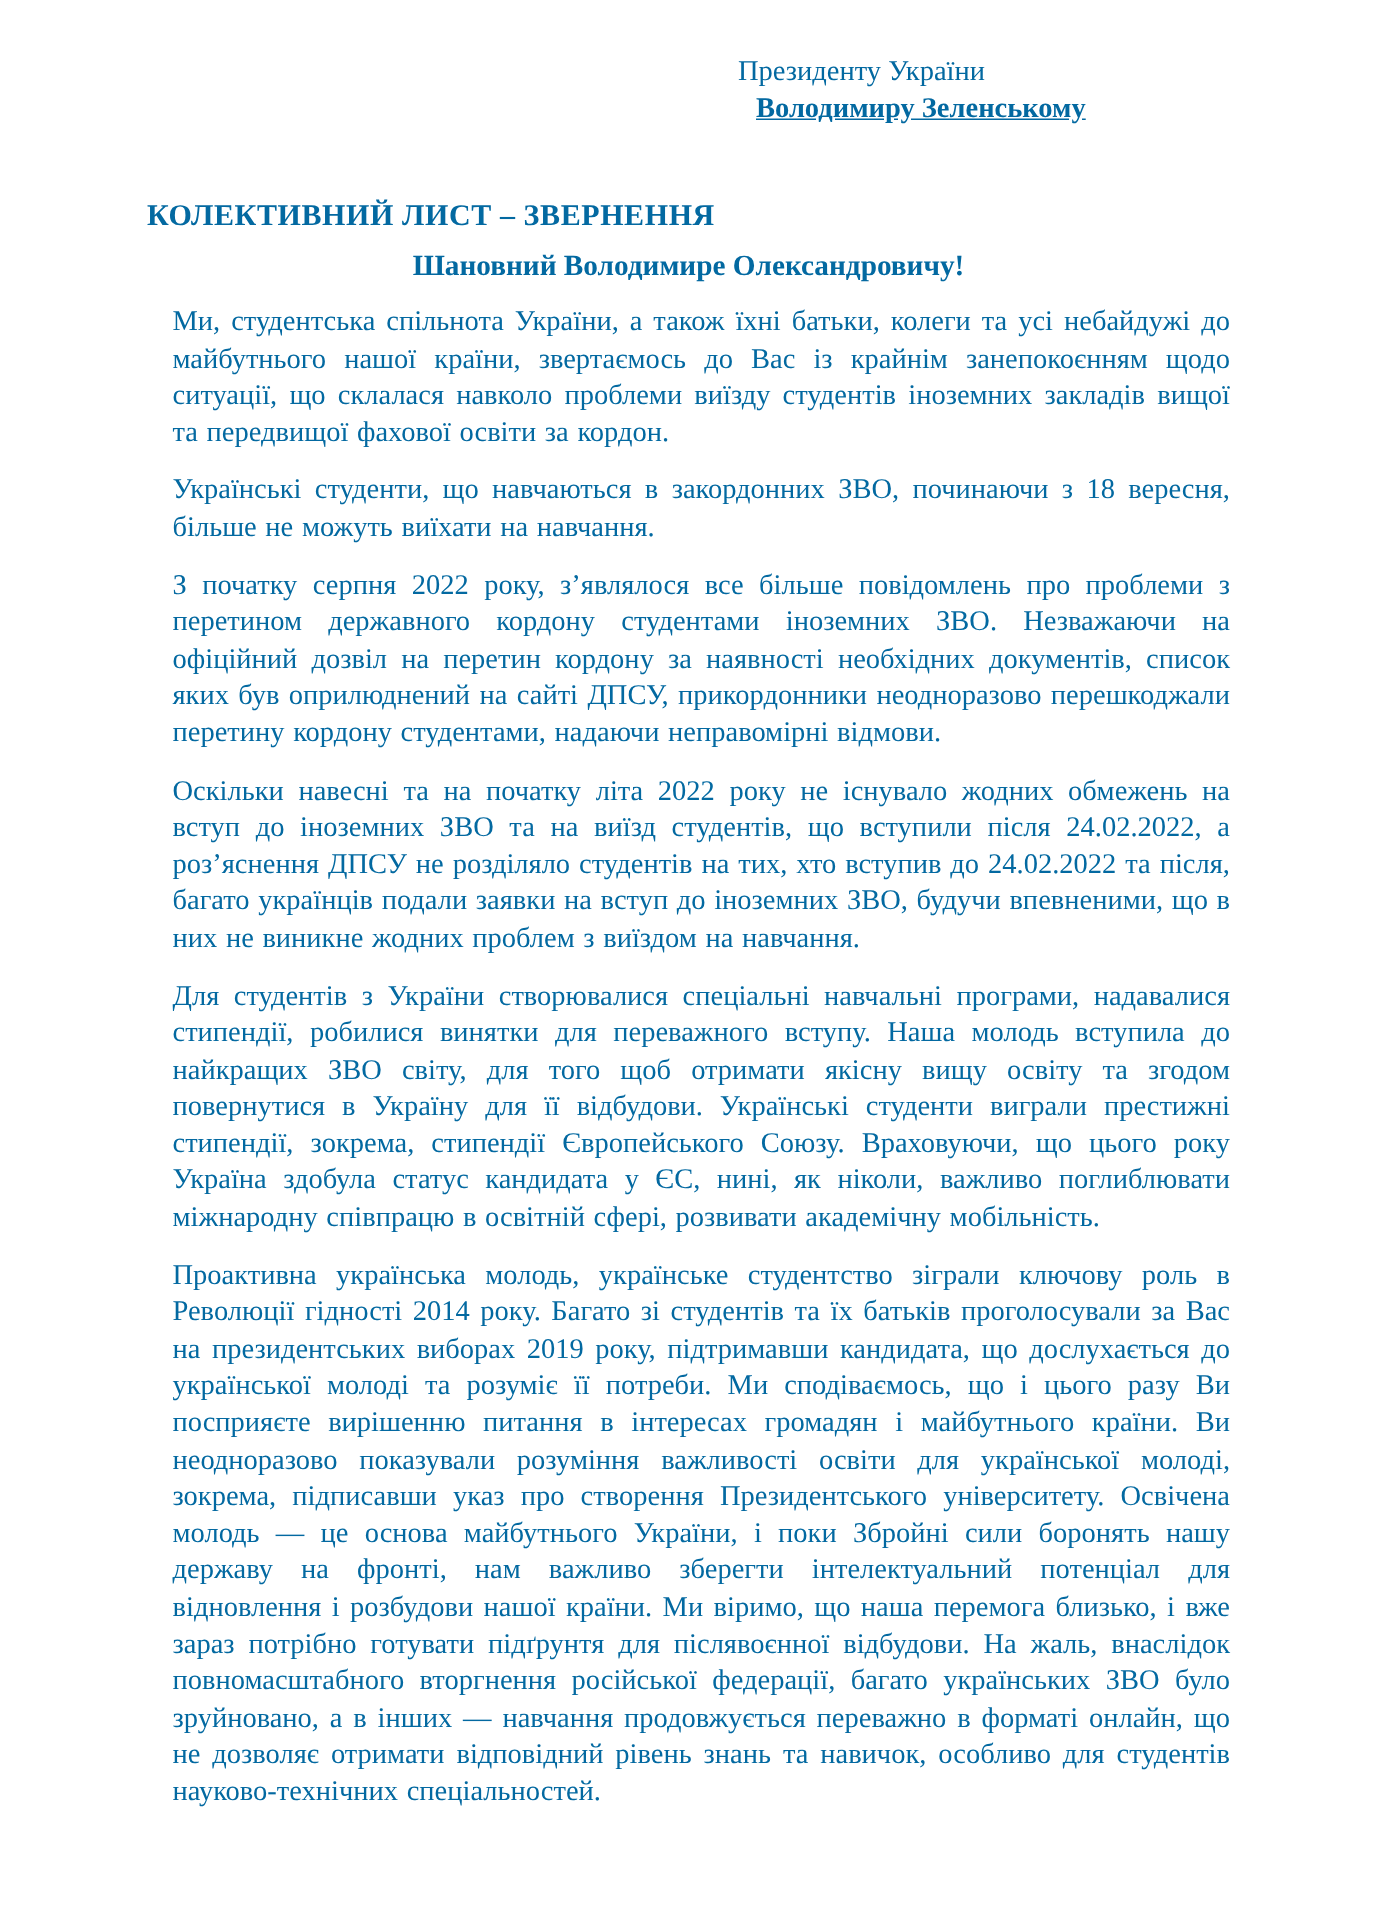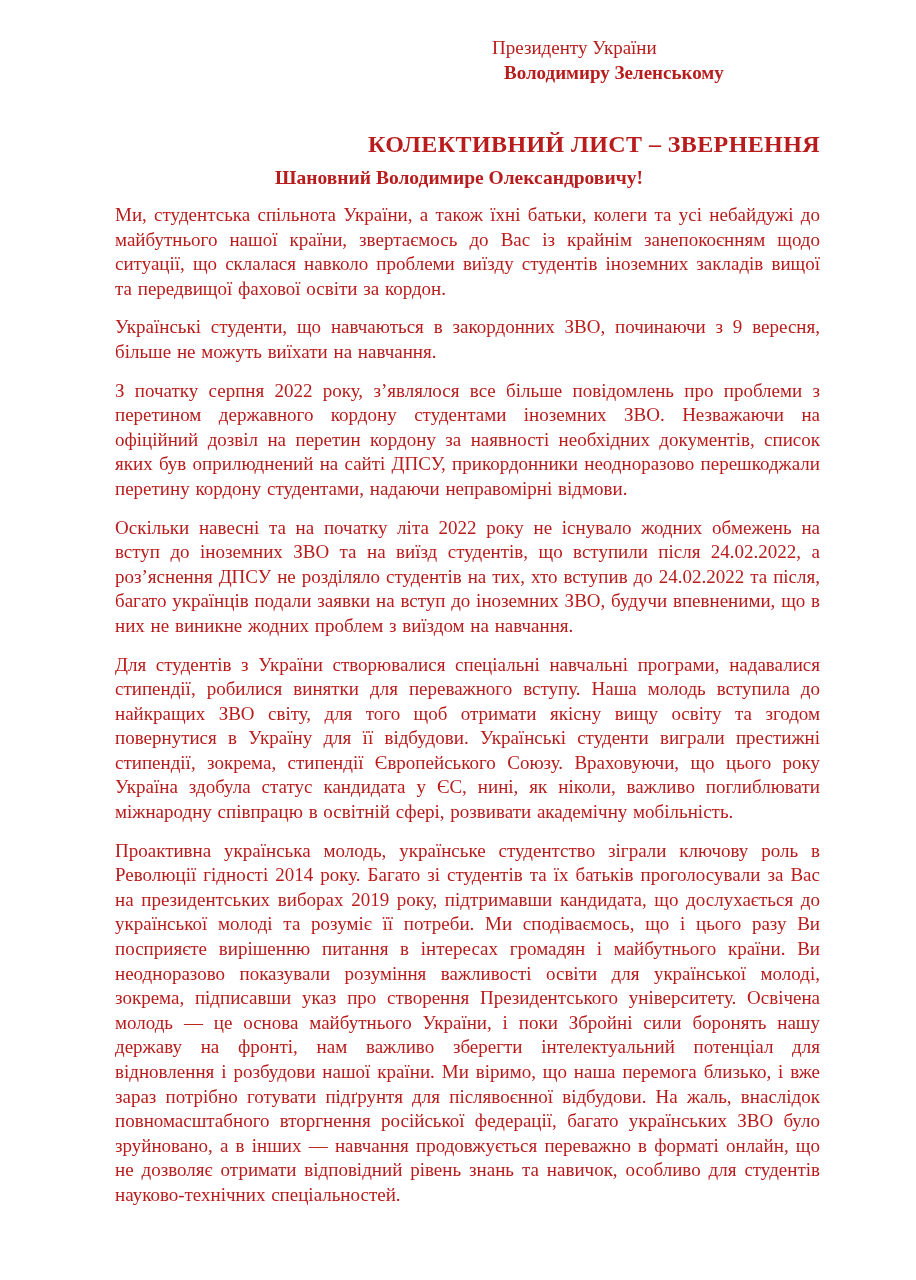--- a/index.html
+++ b/index.html
@@ -7,42 +7,43 @@
     padding: 0;
     background: #ffffff;
   }
   .page {
     position: relative;
     width: 916px;
     height: 1280px;
     background: #ffffff;
     overflow: hidden;
     font-family: "Liberation Serif", "DejaVu Serif", serif;
-    color: #b91c1c;
+    color: #0369a1;
     -webkit-font-smoothing: antialiased;
   }
   .address-block {
     margin: 36px 96px 0 492px;
     font-size: 19px;
     line-height: 24.5px;
     text-align: left;
     white-space: nowrap;
   }
   .address-line1 {
     font-weight: normal;
   }
   .address-line2 {
     font-weight: bold;
     padding-left: 12px;
+    text-decoration: underline;
   }
   .doc-title {
     margin: 46px 96px 0 98px;
-    text-align: right;
+    text-align: left;
     font-weight: bold;
-    font-size: 24px;
+    font-size: 20px;
     line-height: 26px;
     letter-spacing: 0.4px;
   }
   .salutation {
     margin: 8px 96px 0 98px;
     text-align: center;
     font-weight: bold;
     font-size: 19.5px;
     line-height: 25px;
   }
@@ -66,20 +67,20 @@
     <div class="address-line1">Президенту України</div>
     <div class="address-line2">Володимиру Зеленському</div>
   </div>
 
   <div class="doc-title">КОЛЕКТИВНИЙ ЛИСТ – ЗВЕРНЕННЯ</div>
 
   <div class="salutation">Шановний Володимире Олександровичу!</div>
 
   <div class="letter-body">
     <p>Ми, студентська спільнота України, а також їхні батьки, колеги та усі небайдужі до майбутнього нашої країни, звертаємось до Вас із крайнім занепокоєнням щодо ситуації, що склалася навколо проблеми виїзду студентів іноземних закладів вищої та передвищої фахової освіти за кордон.</p>
-    <p>Українські студенти, що навчаються в закордонних ЗВО, починаючи з 9 вересня, більше не можуть виїхати на навчання.</p>
+    <p>Українські студенти, що навчаються в закордонних ЗВО, починаючи з 18 вересня, більше не можуть виїхати на навчання.</p>
     <p>З початку серпня 2022 року, з’являлося все більше повідомлень про проблеми з перетином державного кордону студентами іноземних ЗВО. Незважаючи на офіційний дозвіл на перетин кордону за наявності необхідних документів, список яких був оприлюднений на сайті ДПСУ, прикордонники неодноразово перешкоджали перетину кордону студентами, надаючи неправомірні відмови.</p>
     <p>Оскільки навесні та на початку літа 2022 року не існувало жодних обмежень на вступ до іноземних ЗВО та на виїзд студентів, що вступили після 24.02.2022, а роз’яснення ДПСУ не розділяло студентів на тих, хто вступив до 24.02.2022 та після, багато українців подали заявки на вступ до іноземних ЗВО, будучи впевненими, що в них не виникне жодних проблем з виїздом на навчання.</p>
     <p>Для студентів з України створювалися спеціальні навчальні програми, надавалися стипендії, робилися винятки для переважного вступу. Наша молодь вступила до найкращих ЗВО світу, для того щоб отримати якісну вищу освіту та згодом повернутися в Україну для її відбудови. Українські студенти виграли престижні стипендії, зокрема, стипендії Європейського Союзу. Враховуючи, що цього року Україна здобула статус кандидата у ЄС, нині, як ніколи, важливо поглиблювати міжнародну співпрацю в освітній сфері, розвивати академічну мобільність.</p>
     <p>Проактивна українська молодь, українське студентство зіграли ключову роль в Революції гідності 2014 року. Багато зі студентів та їх батьків проголосували за Вас на президентських виборах 2019 року, підтримавши кандидата, що дослухається до української молоді та розуміє її потреби. Ми сподіваємось, що і цього разу Ви посприяєте вирішенню питання в інтересах громадян і майбутнього країни. Ви неодноразово показували розуміння важливості освіти для української молоді, зокрема, підписавши указ про створення Президентського університету. Освічена молодь — це основа майбутнього України, і поки Збройні сили боронять нашу державу на фронті, нам важливо зберегти інтелектуальний потенціал для відновлення і розбудови нашої країни. Ми віримо, що наша перемога близько, і вже зараз потрібно готувати підґрунтя для післявоєнної відбудови. На жаль, внаслідок повномасштабного вторгнення російської федерації, багато українських ЗВО було зруйновано, а в інших — навчання продовжується переважно в форматі онлайн, що не дозволяє отримати відповідний рівень знань та навичок, особливо для студентів науково-технічних спеціальностей.</p>
   </div>
 
 </div>
 
 </body></html>

